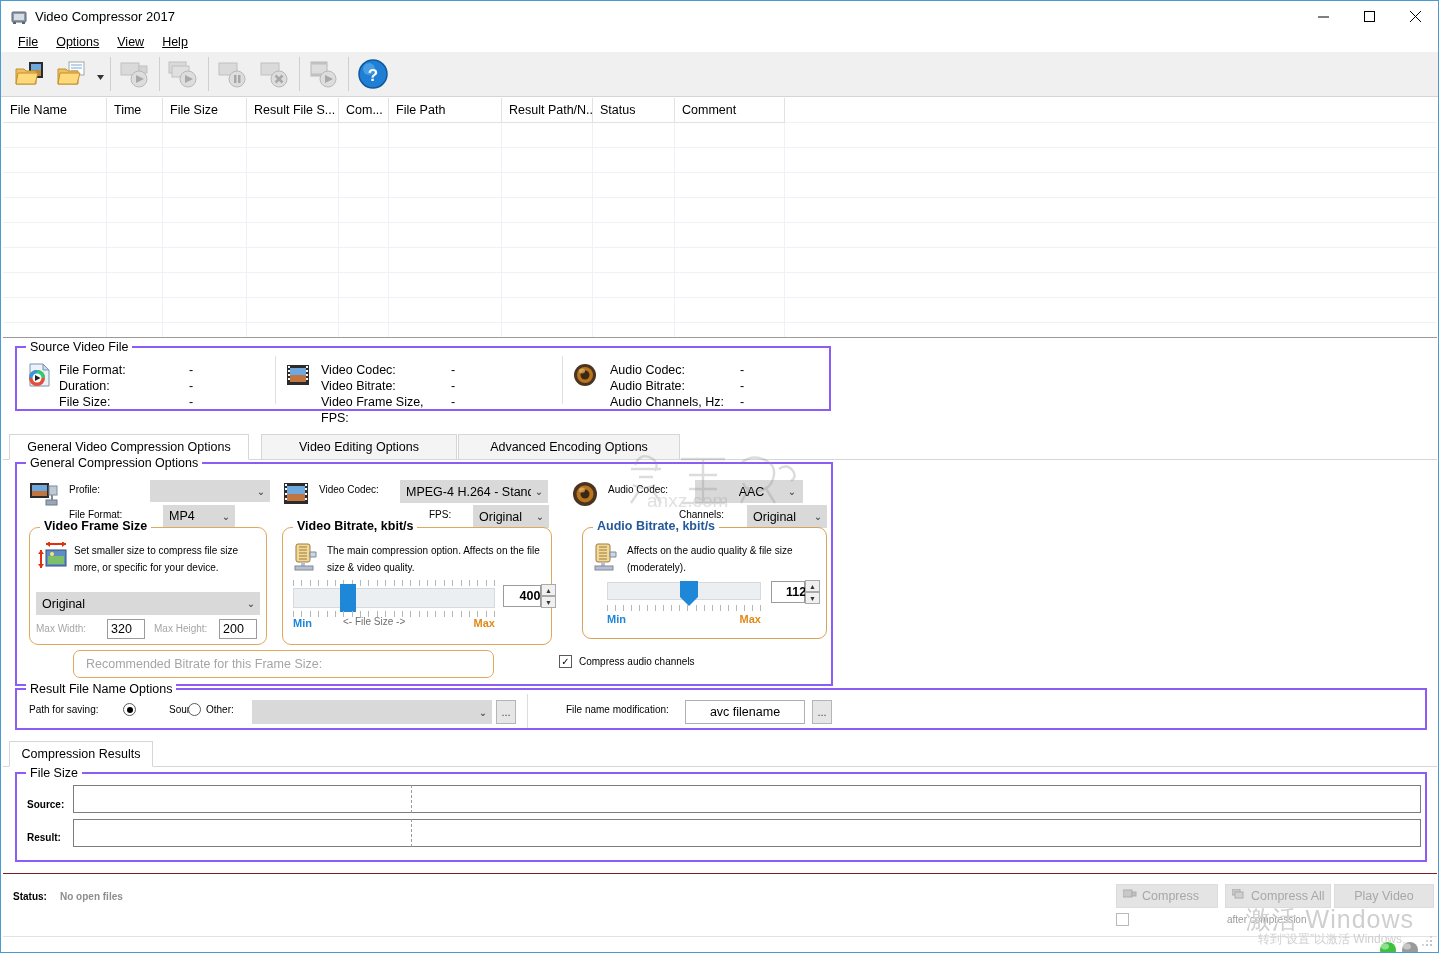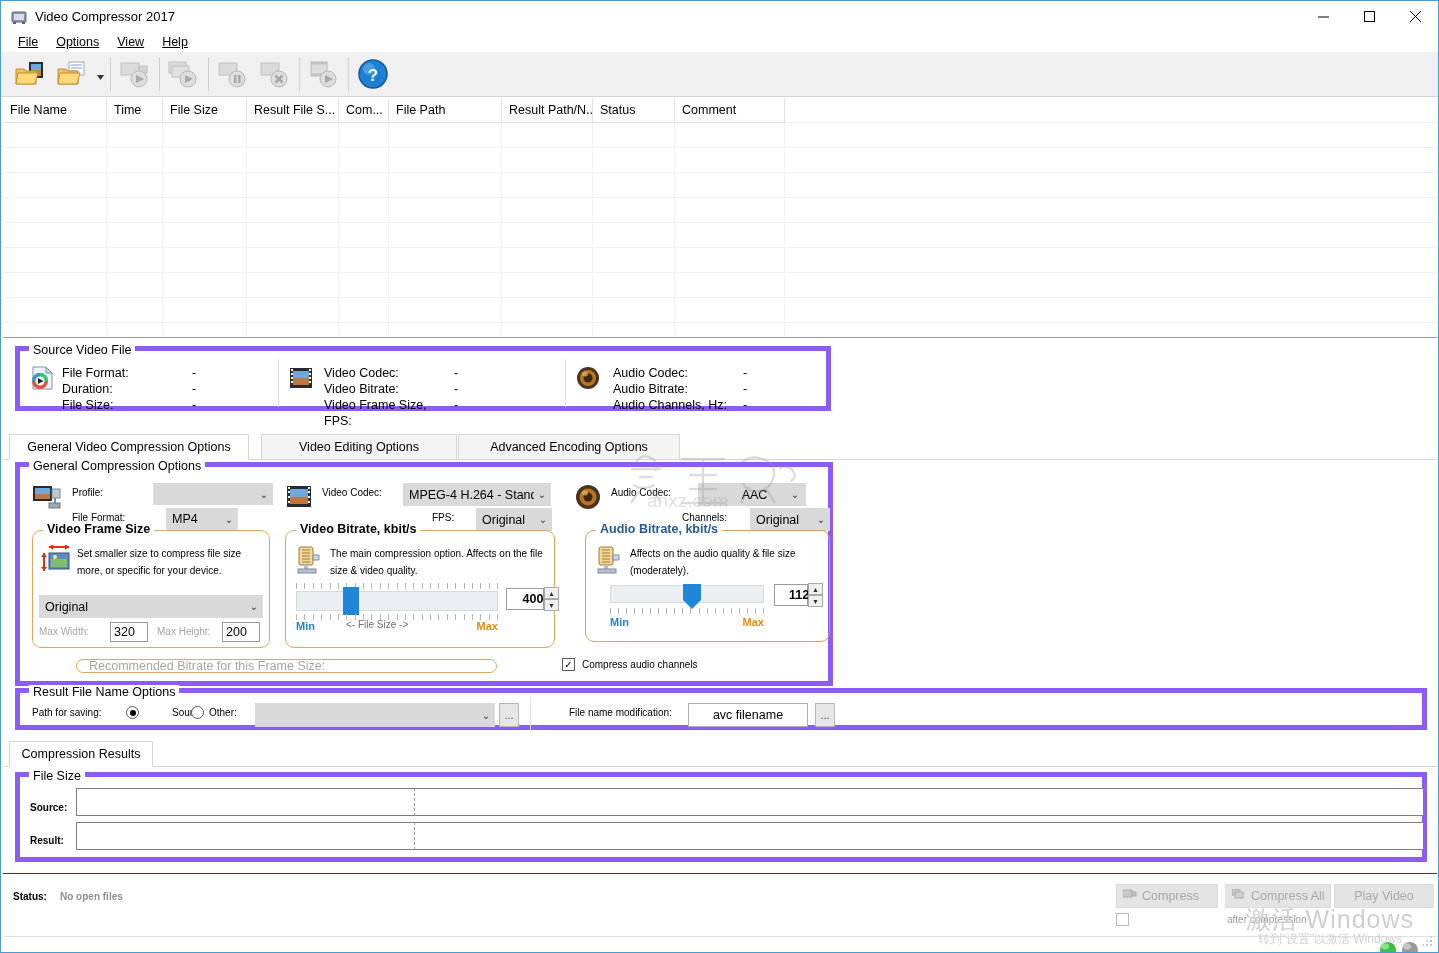--- a/index.html
+++ b/index.html
@@ -76,21 +76,21 @@
     white-space: nowrap; overflow: hidden;
   }
   .fl-rows { }
   .fl-row { display: flex; height: 25px; }
   .fl-cell { border-right: 1px solid #eef2f6; border-bottom: 1px solid #eef2f6; }
   .fl-rest { flex: 1; border-bottom: 1px solid #eef2f6; }
 
   
   .group {
     position: absolute;
-    border: 5px solid #8b5cf6;
+    border: 2px solid #8b5cf6;
   }
   .group > .legend {
     position: absolute; top: -8px; left: 9px;
     background: #fff; padding: 0 4px;
     font-size: 12.5px; color: #000;
   }
 
   
   .src-box { left: 14px; top: 345px; width: 816px; height: 65px; }
   .src-col { position: absolute; top: 14px; font-size: 12.5px; line-height: 16px; }
@@ -637,21 +637,21 @@
         <span class="lbl dim" style="position:absolute; left:6px; top:95px;">Max Width:</span>
         <div class="tinput" style="position:absolute; left:77px; top:91px; width:38px; height:20px;">
           <span>320</span>
         </div>
         <span class="lbl dim" style="position:absolute; left:124px; top:95px;">Max Height:</span>
         <div class="tinput" style="position:absolute; left:189px; top:91px; width:38px; height:20px;">
           <span>200</span>
         </div>
       </div>
 
-      <div class="recbox" style="left:56px; top:192px; width:421px; height:14px;border-radius:10px;">
+      <div class="recbox" style="left:56px; top:186px; width:421px; height:28px;">
         <span>Recommended Bitrate for this Frame Size:</span>
       </div>
 
       <span style="position:absolute; left:265px; top:16px;">
         <svg width="28" height="28" viewBox="0 0 28 28">
           <rect x="2" y="3" width="24" height="21" fill="#2b2b2b"></rect>
           <rect x="5" y="6" width="18" height="15" fill="#6fa8dc"></rect>
           <rect x="5" y="14" width="18" height="7" fill="#c0763e"></rect>
           <rect x="3" y="4" width="2" height="2" fill="#fff"></rect>
             <rect x="3" y="8" width="2" height="2" fill="#fff"></rect>

